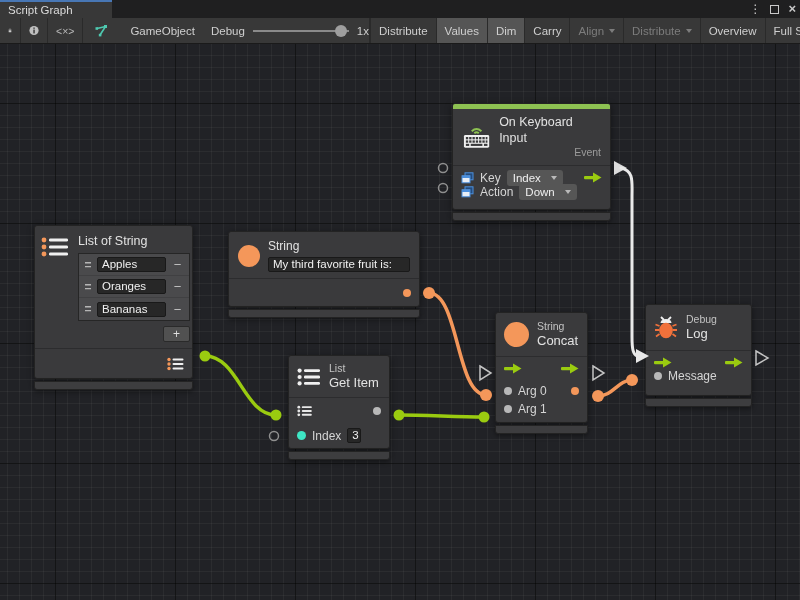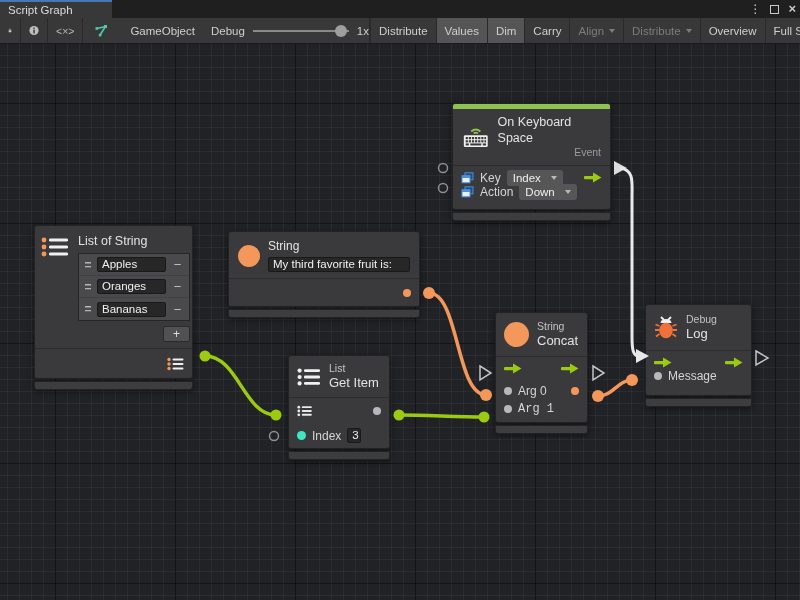--- a/index.html
+++ b/index.html
@@ -171,21 +171,21 @@
                 <rect x="14.2" y="15.5" width="2.4" height="2.4"></rect>
                 <rect x="17.6" y="15.5" width="2.4" height="2.4"></rect>
                 <rect x="21" y="15.5" width="2.4" height="2.4"></rect>
                 <rect x="24.4" y="15.5" width="1.8" height="2.4"></rect>
               <rect x="4" y="19" width="3.4" height="2.2"></rect>
                 <rect x="9" y="19" width="12" height="2.2"></rect>
                 <rect x="22.6" y="19" width="3.6" height="2.2"></rect>
             </g>
           </svg>
           <div class="tcol">
-            <span class="ntitle">On Keyboard Space</span>
+            <span class="ntitle">On Keyboard Input</span>
             <span class="nsub">Event</span>
           </div>
         </div>
         <div class="prow" style="height:22px; padding-top:2px;">
           <svg width="13" height="12" viewBox="0 0 13 12">
             <rect x="4" y="0.8" width="8" height="7" fill="#244c7e" stroke="#4B8FDD"></rect>
             <rect x="1" y="3.8" width="8" height="7" fill="#e8eef6" stroke="#4B8FDD"></rect>
             <rect x="1" y="3.8" width="8" height="2.2" fill="#4B8FDD"></rect>
           </svg>
           <span>Key</span>
@@ -350,21 +350,21 @@
             <rect x="0" y="4" width="10" height="3.2" rx="1" fill="#9ACB10"></rect>
               <polygon points="9,0.5 17.5,5.5 9,10.5" fill="#9ACB10"></polygon>
           </svg>
         </div>
         <div class="prow" style="height:21px; border-top:none;">
           <span class="dot gray" style="width:8px;height:8px;"></span>
           <span>Arg 0</span>
           <span class="spacer"></span>
           <span class="dot orange"></span>
         </div>
-        <div class="prow" style="height:21px; border-top:none; padding-bottom:5px;font-family:Liberation Mono, monospace;">
+        <div class="prow" style="height:21px; border-top:none; padding-bottom:5px;">
           <span class="dot gray" style="width:8px;height:8px;"></span>
           <span>Arg 1</span>
         </div>
       </div>
       <div class="footer"></div>
     </div>
 
     <div class="node" style="left:645px; top:260px; width:107px;">
       <div class="main">
         <div class="nhead" style="padding:8px 8px;">

